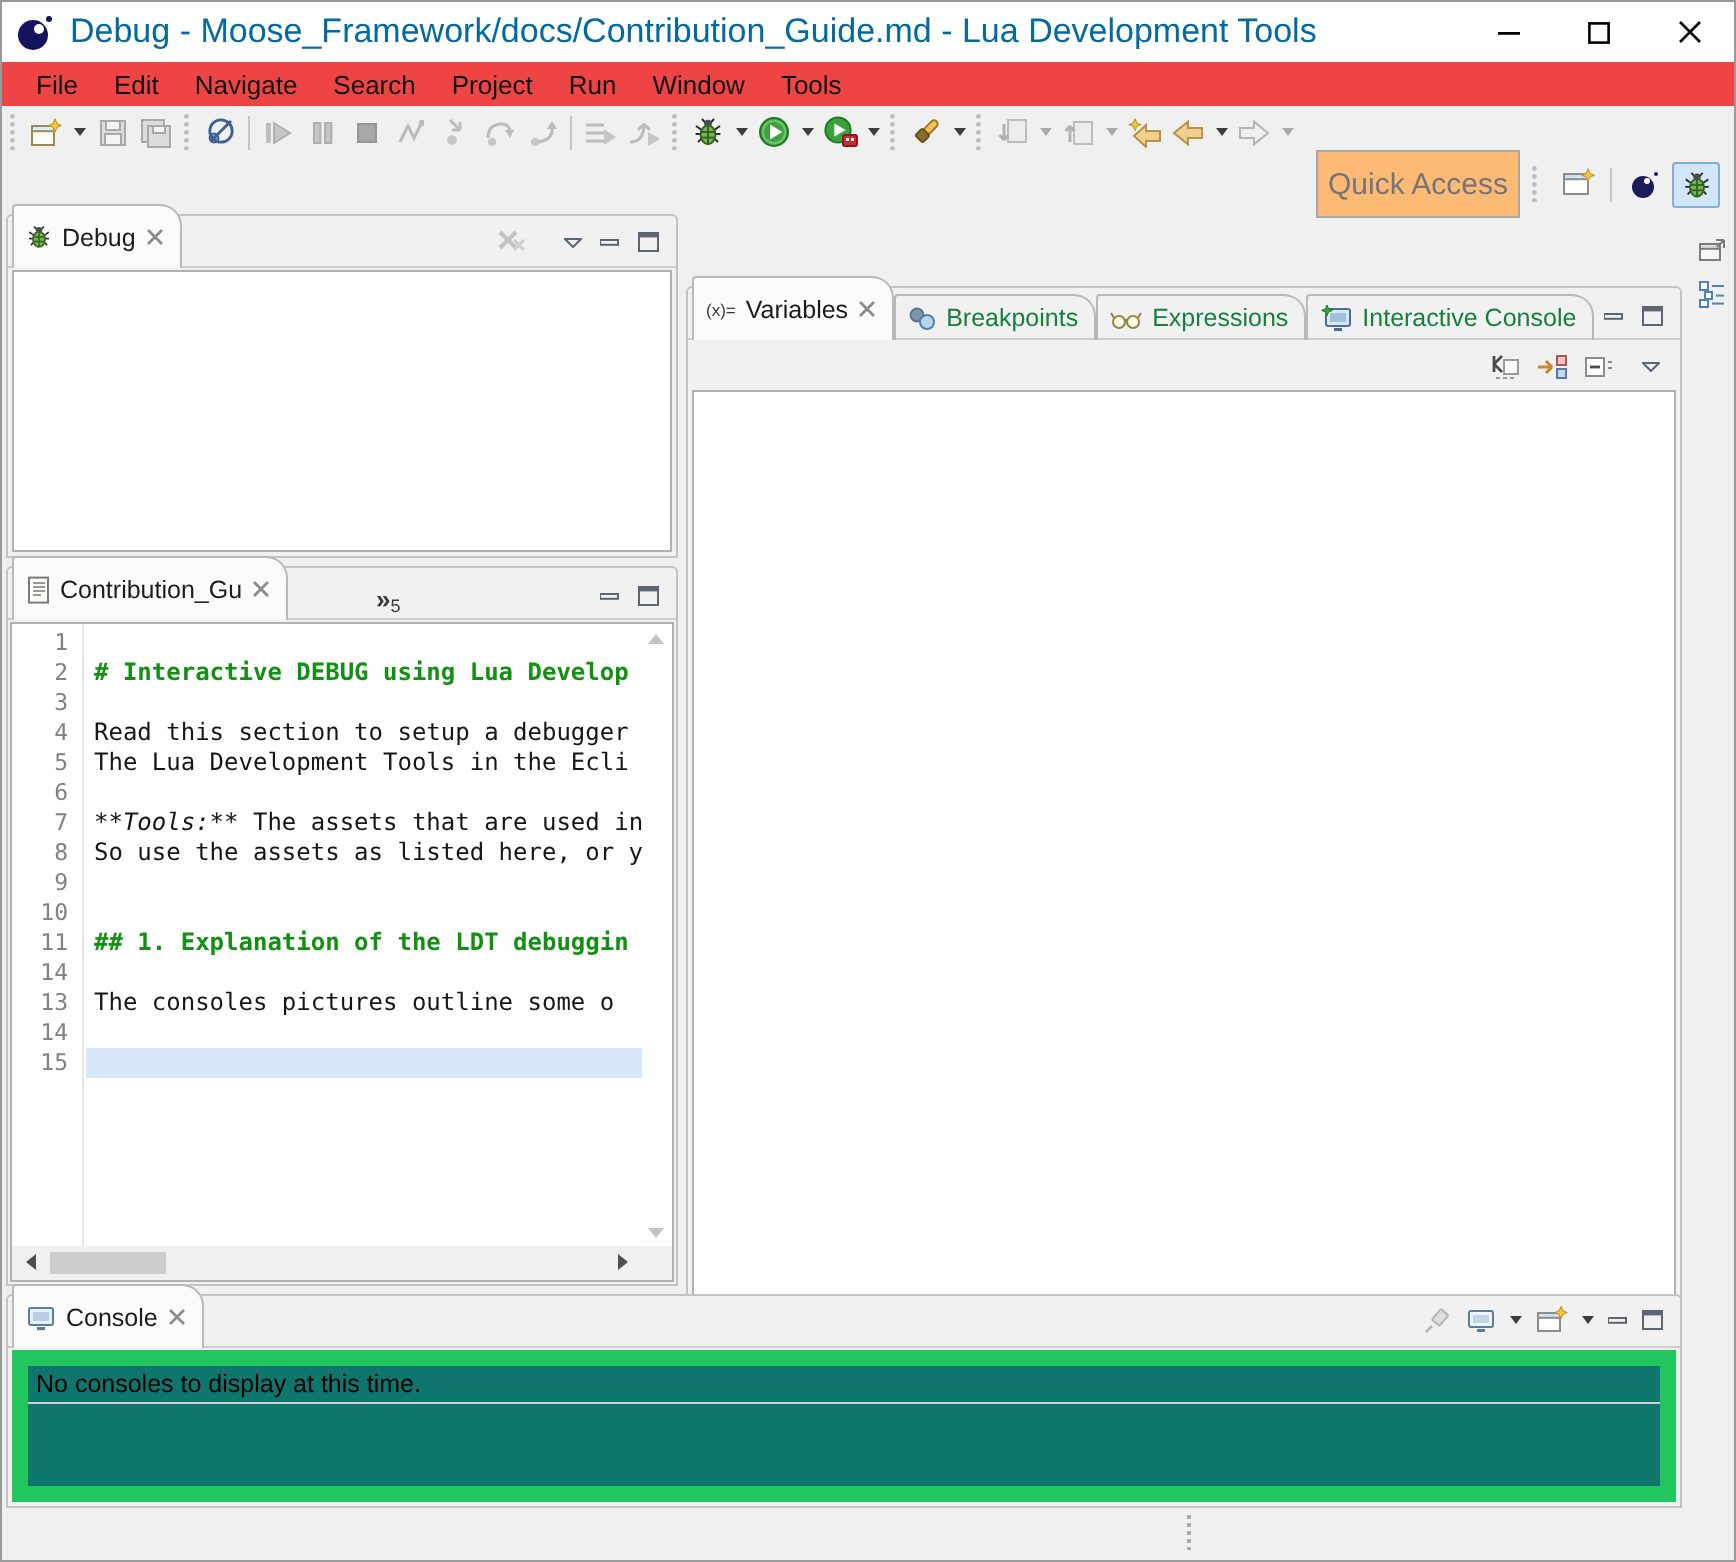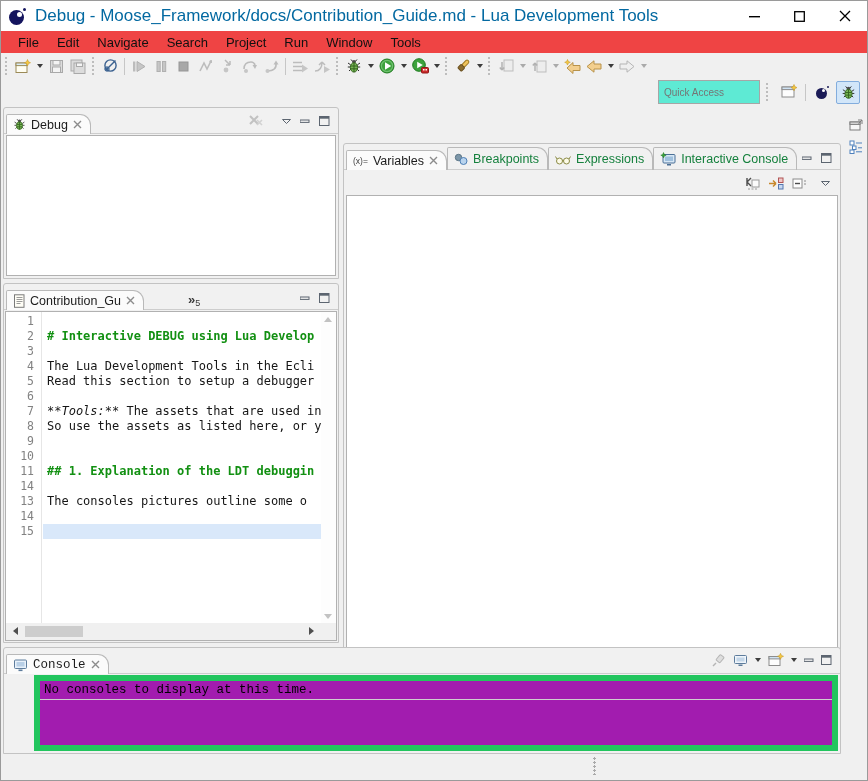--- a/index.html
+++ b/index.html
@@ -25,32 +25,32 @@
   #toolbar { position:absolute; left:0; top:52px; width:100%; height:26px; display:flex; align-items:center; padding-left:1px; }
   .tb-btn { min-width:22px; height:22px; display:flex; align-items:center; justify-content:center; border-radius:2px; }
   .tb-drop { width:11px; height:22px; display:flex; align-items:center; justify-content:center; }
   .dd { width:0; height:0; border-left:3px solid transparent; border-right:3px solid transparent; border-top:4px solid #3c3c3c; }
   .dd.dis { border-top-color:#aaa; }
   .tb-sep { width:1px; height:17px; background:#c6c6c6; margin:0 3px; }
   .tb-handle { width:4px; height:18px; margin:0 3px; background-image:radial-gradient(circle at 1.2px 1.2px, #bdbdbd 1px, transparent 1.3px); background-size:4px 4px; }
 
   
   #qarow { position:absolute; left:0; top:78px; width:100%; height:26px; display:flex; align-items:center; justify-content:flex-end; padding-right:6px; }
-  #qa-input { width:102px; height:24px; border:1px solid #a6a6a6; background:#5eead4; font-family:"Liberation Sans",sans-serif; font-size:10px; color:#6e6e6e; padding:0 5px; outline:none; }
+  #qa-input { width:102px; height:34px; border:1px solid #a6a6a6; background:#fdba74; font-family:"Liberation Sans",sans-serif; font-size:15px; color:#6e6e6e; padding:0 5px; outline:none; }
   .persp-btn { width:24px; height:23px; display:flex; align-items:center; justify-content:center; border-radius:2px; margin:0 1px; }
   .persp-btn.active { background:#d2e6f9; border:1px solid #83addd; }
   .mini-lua { position:relative; width:13px; height:13px; }
   .mini-lua .planet { position:absolute; left:0; bottom:0; width:11px; height:11px; border-radius:50%; background:#1b1b57; }
   .mini-lua .hole { position:absolute; left:6px; top:3px; width:3px; height:3px; border-radius:50%; background:#fff; }
   .mini-lua .moon { position:absolute; right:0; top:0; width:2px; height:2px; border-radius:50%; background:#1b1b57; }
 
   
   .part { position:absolute; border:1px solid #c3c3c3; border-radius:3px 3px 0 0; background:#f1f1f1; }
   .part-header { position:absolute; left:0; right:0; top:0; height:26px; display:flex; align-items:flex-end; border-bottom:1px solid #cdcdcd; padding-left:2px; }
-  .tab { display:inline-flex; align-items:center; gap:5px; padding:0 8px 0 6px; height:20px; font-size:12.5px; color:#1c1c1c; border:1px solid #b9b9b9; border-bottom:none; border-radius:2px 11px 0 0; background:#fbfbfb; position:relative; top:1px; z-index:2; }
+  .tab { display:inline-flex; align-items:center; gap:5px; padding:0 8px 0 6px; height:32px; font-size:12.5px; color:#1c1c1c; border:1px solid #b9b9b9; border-bottom:none; border-radius:2px 11px 0 0; background:#fbfbfb; position:relative; top:1px; z-index:2; }
   .tab.inactive { background:transparent; height:23px; color:#15803d; }
   .hdr-btns { margin-left:auto; display:flex; align-items:center; gap:9px; padding:0 8px 6px 0; }
   .hdr-btn { display:flex; align-items:center; justify-content:center; }
   .part-content { position:absolute; left:2px; right:2px; top:27px; bottom:2px; background:#fff; border:1px solid #b1b1b1; }
 
   .tab-close { display:inline-flex; }
   .chevron-more { display:flex; align-items:flex-end; margin-left:44px; padding-bottom:4px; color:#3a3a3a; }
   .chevron-more::before { content:"»"; font-size:13px; font-weight:bold; line-height:10px; }
   .chevron-count { font-size:9px; position:relative; top:3px; }
 
@@ -70,21 +70,21 @@
   #vscroll { position:absolute; right:0; top:0; bottom:17px; width:15px; background:#fdfdfd; }
   .v-arrow-up { position:absolute; right:4px; top:5px; width:0; height:0; border-left:4px solid transparent; border-right:4px solid transparent; border-bottom:5px solid #c2c2c2; }
   .v-arrow-down { position:absolute; right:4px; bottom:4px; width:0; height:0; border-left:4px solid transparent; border-right:4px solid transparent; border-top:5px solid #c2c2c2; }
   #hscroll { position:absolute; left:0; right:15px; bottom:0; height:17px; background:#f0f0f0; }
   .h-arrow-left { position:absolute; left:7px; top:4px; width:0; height:0; border-top:4.5px solid transparent; border-bottom:4.5px solid transparent; border-right:5px solid #4f4f4f; }
   .h-arrow-right { position:absolute; right:7px; top:4px; width:0; height:0; border-top:4.5px solid transparent; border-bottom:4.5px solid transparent; border-left:5px solid #4f4f4f; }
   #h-thumb { position:absolute; left:19px; top:3px; width:58px; height:11px; background:#cdcdcd; }
   #scroll-corner { position:absolute; right:0; bottom:0; width:15px; height:17px; background:#f0f0f0; }
 
   
-  #console-content { position:absolute; left:2px; right:2px; top:27px; bottom:2px; background:#a21caf; border:6px solid #22c55e;margin-left:28px; }
+  #console-content { position:absolute; left:2px; right:2px; top:27px; bottom:2px; background:#0f766e; border:8px solid #22c55e; }
   #console-msg-row { height:19px; border-bottom:1px solid #cfcfcf; display:flex; align-items:center; padding-left:4px; font-size:12.5px; color:#000; }
 
   
   .trim-btn { position:absolute; width:20px; height:20px; display:flex; align-items:center; justify-content:center; border-radius:2px; }
 
   
   #bottom-drag { position:absolute; left:592px; top:756px; width:4px; height:18px; background-image:radial-gradient(circle at 1.5px 1.5px, #a9a9a9 1px, transparent 1.2px); background-size:4px 4px; }
 
   svg { display:block; }
   .vars-ico { font-size:8.5px; color:#3d3d3d; font-family:"Liberation Sans",sans-serif; letter-spacing:0; }
@@ -593,22 +593,22 @@
           <div class="ln">11</div>
           <div class="ln">14</div>
           <div class="ln">13</div>
           <div class="ln">14</div>
           <div class="ln">15</div>
         </div>
       <div id="code">
           <div class="code-line"><span></span></div>
           <div class="code-line"><span class="md-heading"># Interactive DEBUG using Lua Develop</span></div>
           <div class="code-line"><span></span></div>
+          <div class="code-line"><span>Read this section to setup a debugger</span></div>
           <div class="code-line"><span>The Lua Development Tools in the Ecli</span></div>
-          <div class="code-line"><span>Read this section to setup a debugger</span></div>
           <div class="code-line"><span></span></div>
           <div class="code-line"><span class="md-em">**Tools:**</span><span> The assets that are used in</span></div>
           <div class="code-line"><span>So use the assets as listed here, or y</span></div>
           <div class="code-line"><span></span></div>
           <div class="code-line"><span></span></div>
           <div class="code-line"><span class="md-heading">## 1. Explanation of the LDT debuggin</span></div>
           <div class="code-line"><span></span></div>
           <div class="code-line"><span>The consoles pictures outline some o</span></div>
           <div class="code-line"><span></span></div>
           <div class="code-line current"><span></span></div>
@@ -619,21 +619,21 @@
       </div>
       <div id="hscroll">
         <div class="h-arrow-left"></div>
         <div id="h-thumb"></div>
         <div class="h-arrow-right"></div>
       </div>
       <div id="scroll-corner"></div>
     </div>
   </div>
 
-  <div id="console-part" class="part" style="left:2px; top:646px; width:838px; height:107px;font-family:Liberation Mono, monospace;">
+  <div id="console-part" class="part" style="left:2px; top:646px; width:838px; height:107px;">
     <div class="part-header">
       <div class="tab">
         <svg width="15" height="14">
           <rect x="1.5" y="2" width="12" height="8.5" rx="1" fill="#e8f1fa" stroke="#5d7c9c"></rect>
           <rect x="3.5" y="4" width="8" height="4.5" fill="#b8cfe6"></rect>
           <rect x="5.5" y="11.5" width="4" height="1.6" fill="#5d7c9c"></rect>
         </svg>
         <span>Console</span>
         <span class="tab-close">
           <svg width="9" height="9">

